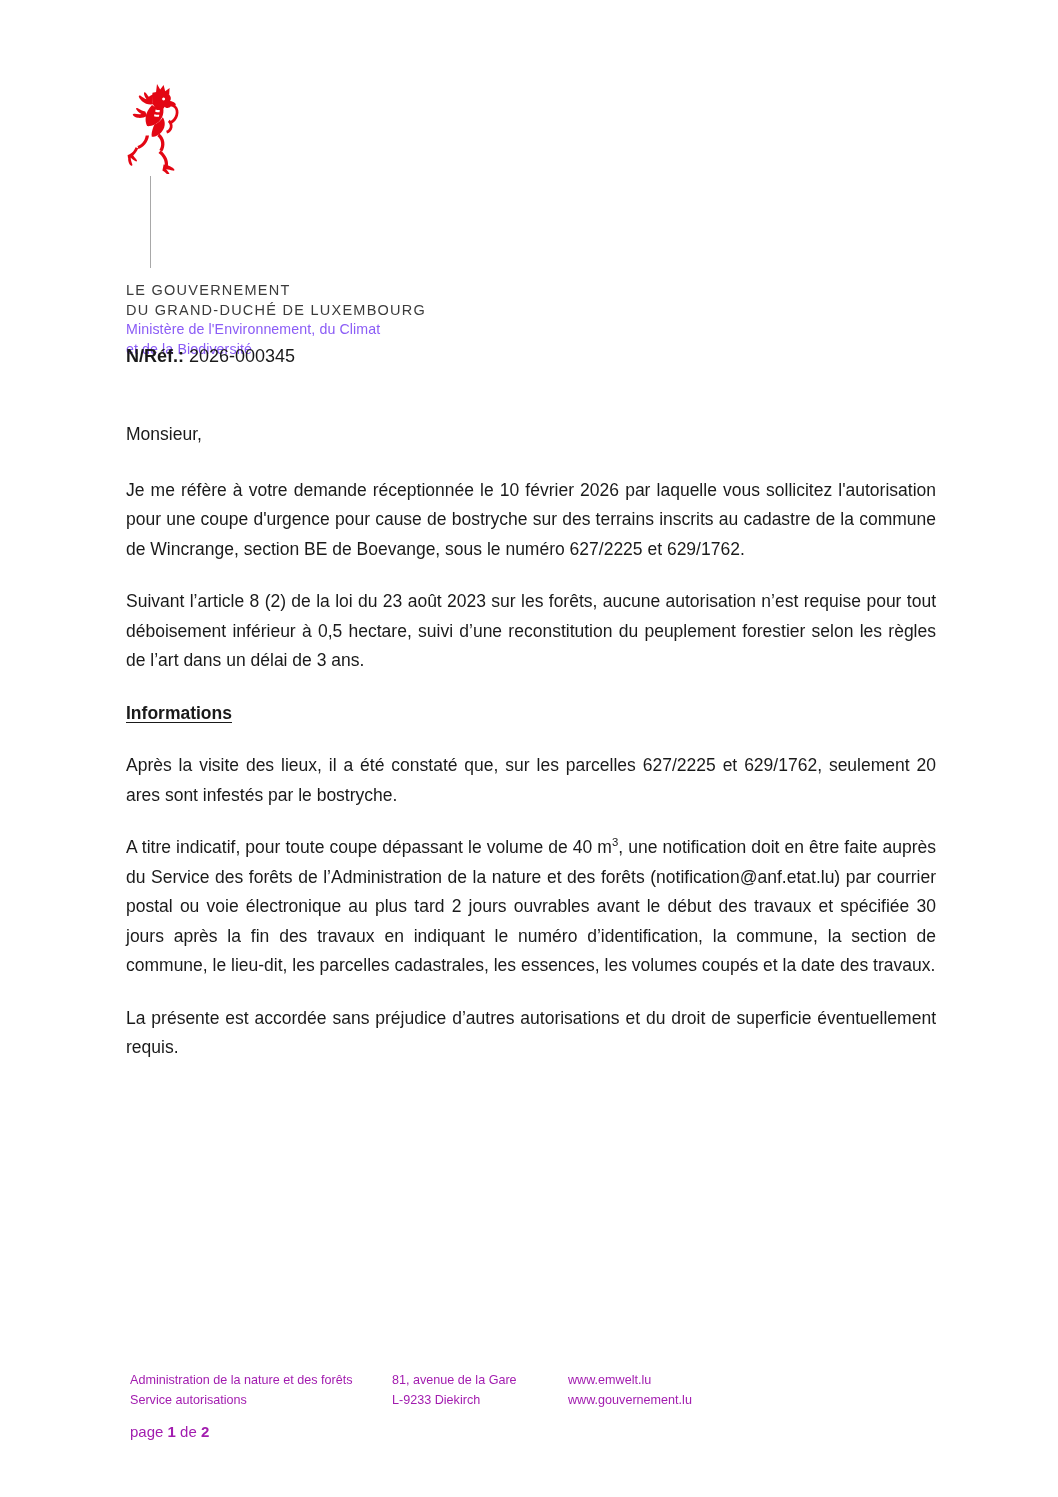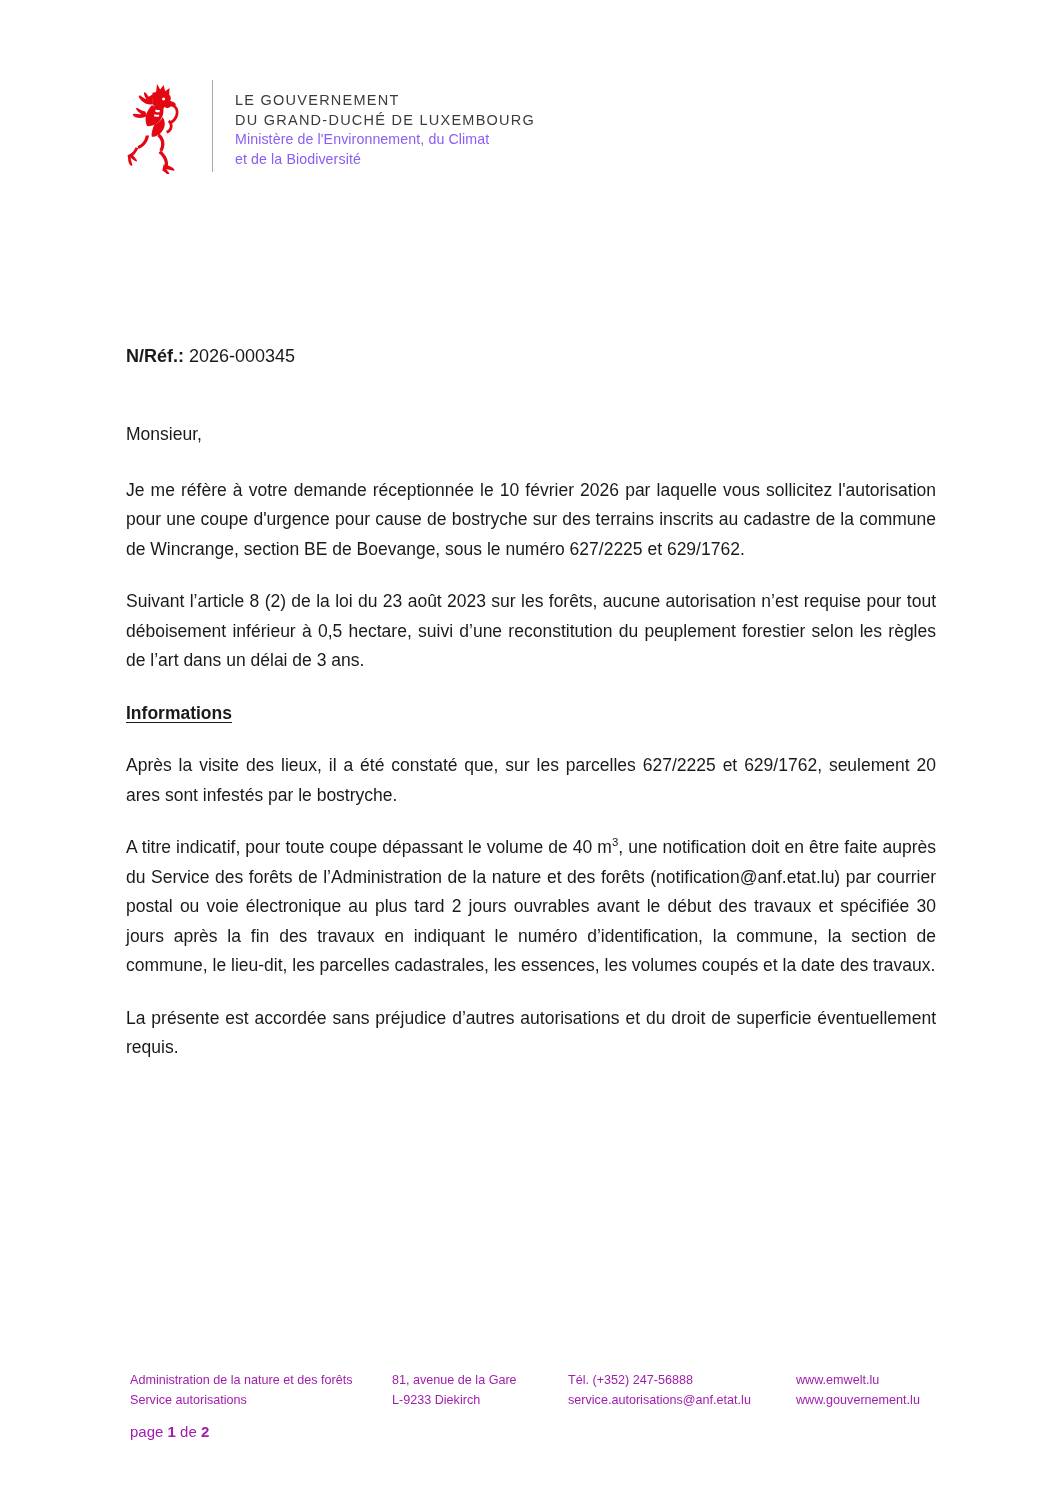--- a/index.html
+++ b/index.html
@@ -20,20 +20,21 @@
     box-sizing: border-box;
   }
 
   
   .letterhead {
     position: absolute;
     left: 126px;
     top: 78px;
     display: flex;
     align-items: flex-start;
+    flex-direction: column;
   }
   .lion-wrap {
     width: 62px;
     height: 96px;
     display: block;
     flex: none;
   }
   .lion-wrap svg { display: block; }
   .lh-divider {
     width: 1px;
@@ -236,24 +237,20 @@
   <div class="footer">
     <div class="footer-cols">
       <div class="fcol fcol-1">
         <div>Administration de la nature et des forêts</div>
         <div>Service autorisations</div>
       </div>
       <div class="fcol fcol-2">
         <div>81, avenue de la Gare</div>
         <div>L-9233 Diekirch</div>
       </div>
-      <div class="fcol fcol-3">
-        <div>Tél. (+352) 247-56888</div>
-        <div>service.autorisations@anf.etat.lu</div>
-      </div>
       <div class="fcol fcol-4">
         <div>www.emwelt.lu</div>
         <div>www.gouvernement.lu</div>
       </div>
     </div>
     <div class="footer-page"><span>page</span>
       <b>1</b>
       <span>de</span>
       <b>2</b>
     </div>

